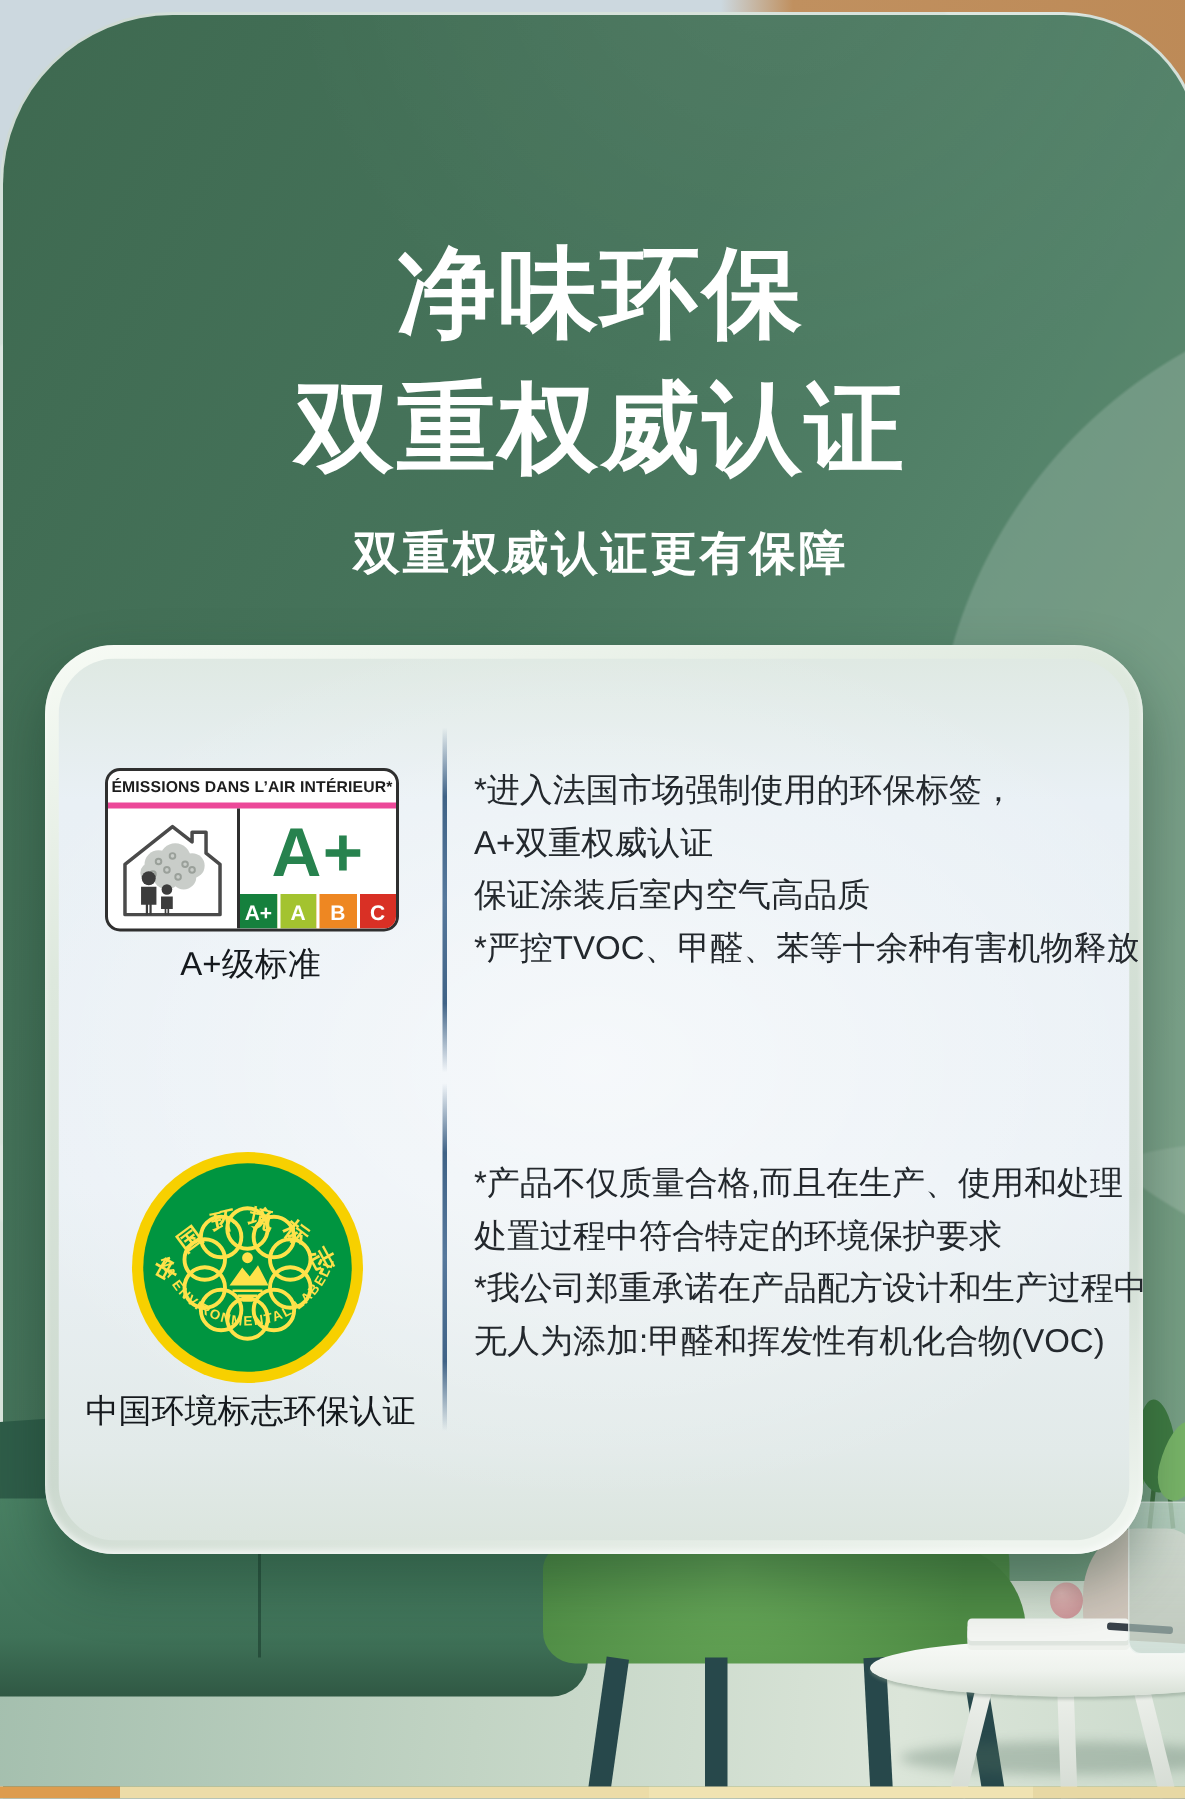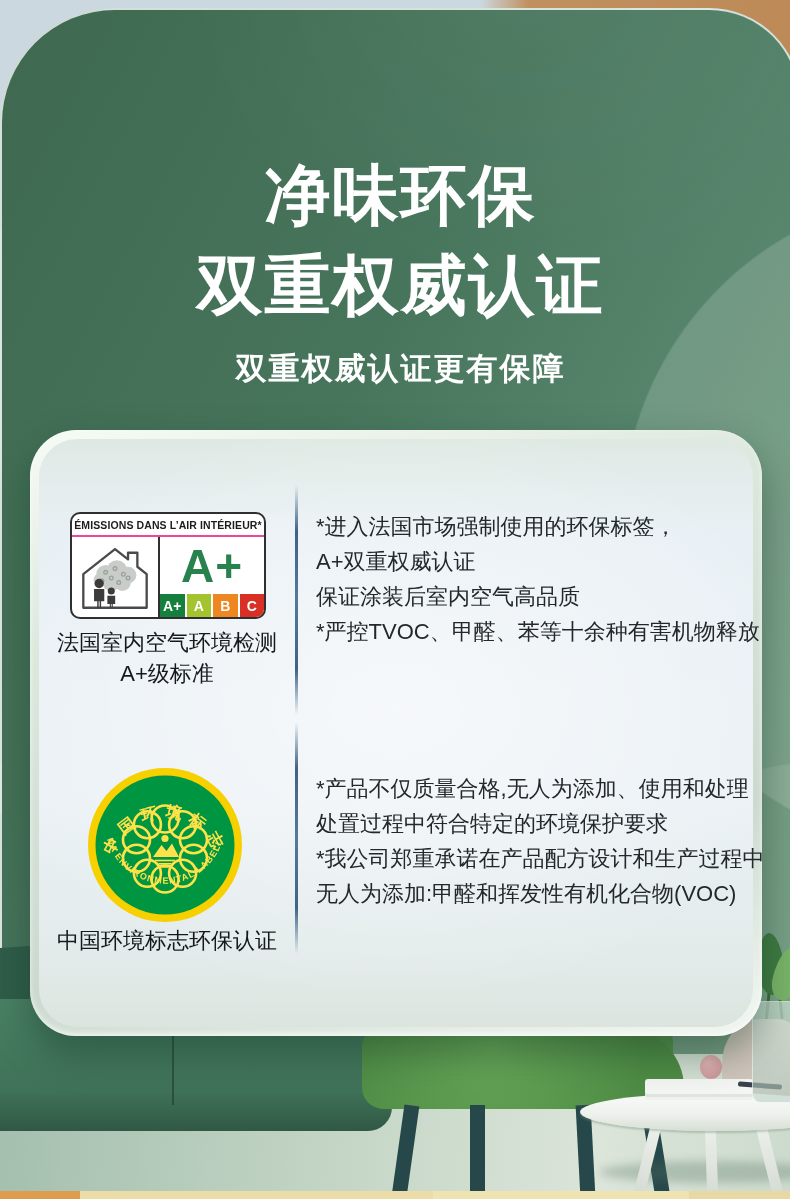--- a/index.html
+++ b/index.html
@@ -89,21 +89,21 @@
     font-size:22px;line-height:31px;font-weight:500;}
   .cap1{top:188px}.cap2{top:486px}
 
   .desc{position:absolute;left:277px;color:#23282d;font-size:22px;line-height:35px;white-space:nowrap;}
   .d1{top:70px}.d2{top:332px}
 
   
   .fr-label{position:absolute;left:31px;top:73px;width:196px;box-sizing:border-box;background:#fff;
     border:2px solid #2f2f2f;border-radius:10px;overflow:hidden;}
   .fr-header{font-size:10.5px;font-weight:bold;color:#1c1c1c;text-align:center;
-    padding:5px 1px 4px;border-bottom:2px solid #ec4899;white-space:nowrap;letter-spacing:.1px;}
+    padding:5px 1px 4px;border-bottom:4px solid #ec4899;white-space:nowrap;letter-spacing:.1px;}
   .fr-body{display:flex;height:80px;}
   .fr-house{width:86px;border-right:2px solid #2f2f2f;display:flex;align-items:center;justify-content:center;}
   .fr-right{flex:1;display:flex;flex-direction:column;}
   .fr-grade{flex:1;display:flex;align-items:center;justify-content:center;
     color:#27824e;font-weight:bold;font-size:46px;letter-spacing:1px;}
   .fr-scale{display:flex;height:23px;}
   .fr-scale span{flex:1;display:flex;align-items:center;justify-content:center;
     color:#fff;font-weight:bold;font-size:14px;border-left:2px solid #fff;}
   .fr-scale span:first-child{border-left:none;}
   .sc0{background:#15803d}.sc1{background:#a3c32f}.sc2{background:#ee8722}.sc3{background:#d93025}
@@ -191,21 +191,20 @@
               <span class="sc0">A+</span>
               <span class="sc1">A</span>
               <span class="sc2">B</span>
               <span class="sc3">C</span>
             </div>
           </div>
         </div>
       </div>
 
       <div class="badge-caption cap1">
-        <div>法国室内空气环境检测</div>
         <div>A+级标准</div>
       </div>
 
       <div class="divider dv1"></div>
 
       <div class="desc d1">
         <div>*进入法国市场强制使用的环保标签，</div>
         <div>A+双重权威认证</div>
         <div>保证涂装后室内空气高品质</div>
         <div>*严控TVOC、甲醛、苯等十余种有害机物释放</div>
@@ -247,21 +246,21 @@
         </g>
       </svg>
 
       <div class="badge-caption cap2">
         <div>中国环境标志环保认证</div>
       </div>
 
       <div class="divider dv2"></div>
 
       <div class="desc d2">
-        <div>*产品不仅质量合格,无人为添加、使用和处理</div>
+        <div>*产品不仅质量合格,而且在生产、使用和处理</div>
         <div>处置过程中符合特定的环境保护要求</div>
         <div>*我公司郑重承诺在产品配方设计和生产过程中</div>
         <div>无人为添加:甲醛和挥发性有机化合物(VOC)</div>
       </div>
 
     </div>
   </div>
 </div>
 
 </body></html>

